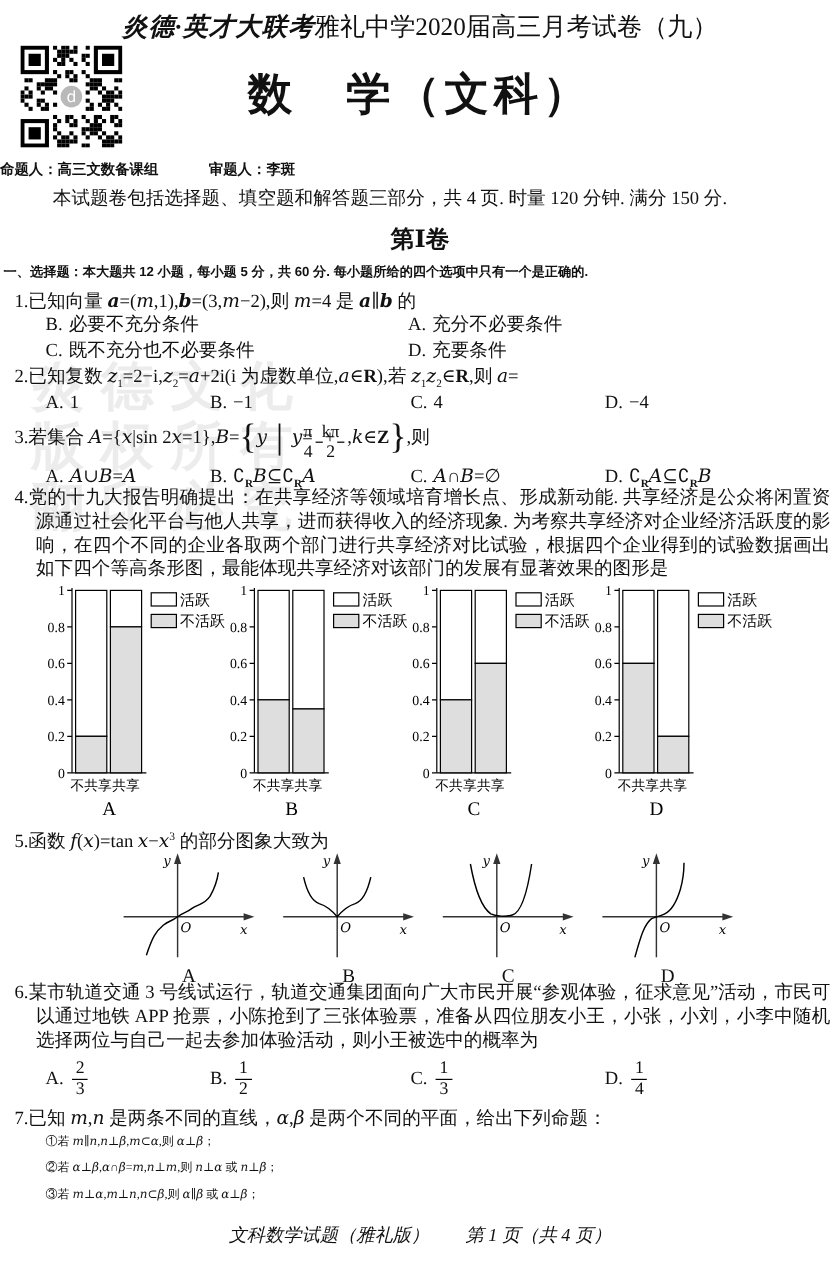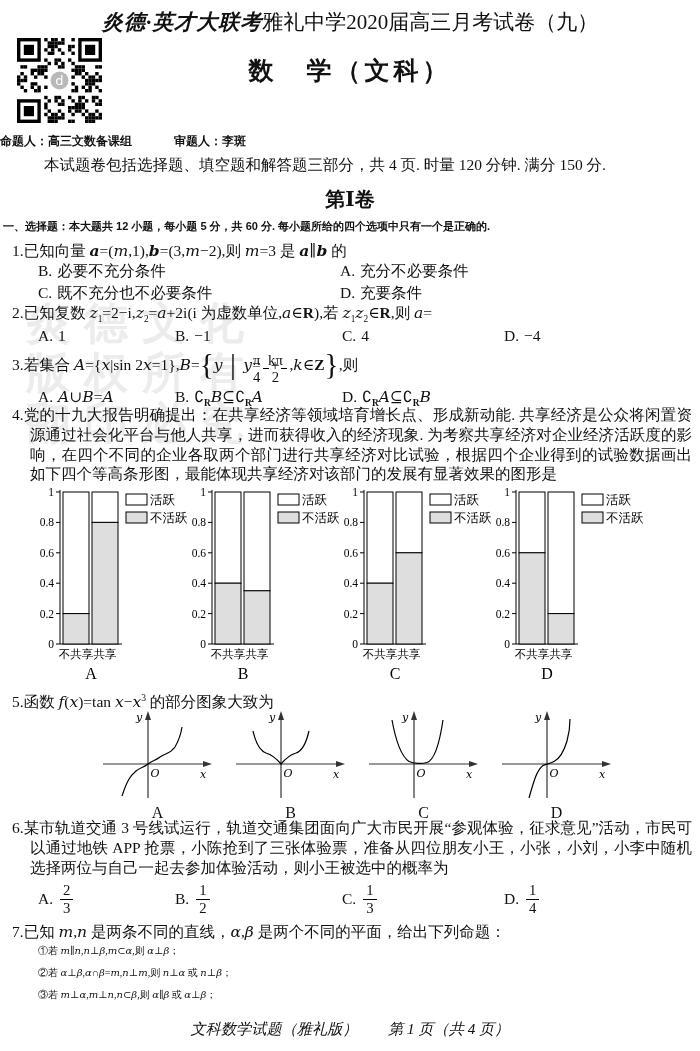--- a/index.html
+++ b/index.html
@@ -11,21 +11,21 @@
   .big{font-size:190%;font-weight:300;vertical-align:-0.14em;line-height:0;}
   sub{font-size:0.6em;}
   sup{font-size:0.62em;}
   .frac{display:inline-block;vertical-align:-0.8em;text-align:center;line-height:1.1;margin:0 2px;font-size:0.95em;}
   .frac .num{display:block;border-bottom:1px solid #000;padding:0 3px;}
   .frac .den{display:block;padding:0 3px;}
   
   .hdr{position:absolute;top:8px;left:0;right:0;text-align:center;font-size:21px;white-space:nowrap;}
   .hdr .brand{font-weight:bold;font-style:italic;letter-spacing:1px;text-align:center;}
   .qr{position:absolute;left:17px;top:38px;}
-  .subject{position:absolute;top:54px;left:0;right:0;text-align:center;font-size:25px;letter-spacing:4px;}
+  .subject{position:absolute;top:54px;left:0;right:0;text-align:center;font-size:37px;letter-spacing:4px;}
   .persons{position:absolute;top:133px;left:0;right:0;font-size:12px;}
   .persons .gap{display:inline-block;width:42px;}
   .intro{position:absolute;top:155px;left:14px;right:10px;font-size:15.5px;text-indent:30px;}
   .part{position:absolute;top:186px;left:0;right:0;text-align:center;font-size:20px;font-weight:bold;}
   .section{position:absolute;top:219px;left:3px;font-size:11px;white-space:nowrap;}
   
   .q{position:absolute;left:12px;right:8px;font-size:15.5px;line-height:20px;padding-left:18px;text-indent:-18px;}
   .just{text-align:justify;line-height:19.8px;}
   .opts{position:absolute;left:12px;right:8px;display:grid;font-size:15.5px;padding-left:26px;}
   .c2{grid-template-columns:302px auto;row-gap:2px;line-height:20px;}
@@ -250,21 +250,21 @@
     <span>命题人：高三文数备课组</span><span class="gap"></span><span>审题人：李斑</span>
   </div>
 
   <div class="intro">本试题卷包括选择题、填空题和解答题三部分，共 4 页. 时量 120 分钟. 满分 150 分.</div>
 
   <div class="part">第Ⅰ卷</div>
 
   <div class="section hei">一、选择题：本大题共 12 小题，每小题 5 分，共 60 分. 每小题所给的四个选项中只有一个是正确的.</div>
 
   <div class="q" style="top:241px">
-    <span class="qn">1.</span><span><span>已知向量 </span><span class="it bd">a</span><span>=(</span><span class="it">m</span><span>,1),</span><span class="it bd">b</span><span>=(3,</span><span class="it">m</span><span>−2),则 </span><span class="it">m</span><span>=3 是 </span><span class="it bd">a</span><span>∥</span><span class="it bd">b</span><span> 的</span></span>
+    <span class="qn">1.</span><span><span>已知向量 </span><span class="it bd">a</span><span>=(</span><span class="it">m</span><span>,1),</span><span class="it bd">b</span><span>=(3,</span><span class="it">m</span><span>−2),则 </span><span class="it">m</span><span>=4 是 </span><span class="it bd">a</span><span>∥</span><span class="it bd">b</span><span> 的</span></span>
   </div>
   <div class="opts c2" style="top:261px">
       <div class="opt"><span class="opt-label">B.</span><span><span>必要不充分条件</span></span></div>
       <div class="opt"><span class="opt-label">A.</span><span><span>充分不必要条件</span></span></div>
       <div class="opt"><span class="opt-label">C.</span><span><span>既不充分也不必要条件</span></span></div>
       <div class="opt"><span class="opt-label">D.</span><span><span>充要条件</span></span></div>
     </div>
 
   <div class="q" style="top:303px">
     <span class="qn">2.</span><span><span>已知复数 </span><span class="it">z</span><sub>1</sub><span>=2−i,</span><span class="it">z</span><sub>2</sub><span>=</span><span class="it">a</span><span>+2i(i 为虚数单位,</span><span class="it">a</span><span>∈</span><span class="bd">R</span><span>),若 </span><span class="it">z</span><sub>1</sub><span class="it">z</span><sub>2</sub><span>∈</span><span class="bd">R</span><span>,则 </span><span class="it">a</span><span>=</span></span>
@@ -275,20 +275,21 @@
       <div class="opt"><span class="opt-label">C.</span><span><span>4</span></span></div>
       <div class="opt"><span class="opt-label">D.</span><span><span>−4</span></span></div>
     </div>
 
   <div class="q" style="top:352px">
     <span class="qn">3.</span><span><span>若集合 </span><span class="it">A</span><span>={</span><span class="it">x</span><span>|</span><span>sin 2</span><span class="it">x</span><span>=1},</span><span class="it">B</span><span>=</span><span class="big">{</span><span class="it">y</span><span class="big"> | </span><span class="it">y</span><span>=</span><span class="frac"><span class="num">π</span><span class="den">4</span></span><span>+</span><span class="frac"><span class="num">kπ</span><span class="den">2</span></span><span>,</span><span class="it">k</span><span>∈</span><span class="bd">Z</span><span class="big">}</span><span>,则</span></span>
   </div>
   <div class="opts c4" style="top:388px">
       <div class="opt"><span class="opt-label">A.</span><span><span class="it">A</span><span>∪</span><span class="it">B</span><span>=</span><span class="it">A</span></span></div>
       <div class="opt"><span class="opt-label">B.</span><span><span>∁</span><sub class="bd">R</sub><span class="it">B</span><span>⊆∁</span><sub class="bd">R</sub><span class="it">A</span></span></div>
+      <div class="opt"><span class="opt-label">C.</span><span><span class="it">A</span><span>∩</span><span class="it">B</span><span>=∅</span></span></div>
       <div class="opt"><span class="opt-label">D.</span><span><span>∁</span><sub class="bd">R</sub><span class="it">A</span><span>⊆∁</span><sub class="bd">R</sub><span class="it">B</span></span></div>
     </div>
 
   <div class="q just" style="top:405px">
     <span class="qn">4.</span><span>党的十九大报告明确提出：在共享经济等领域培育增长点、形成新动能. 共享经济是公众将闲置资源通过社会化平台与他人共享，进而获得收入的经济现象. 为考察共享经济对企业经济活跃度的影响，在四个不同的企业各取两个部门进行共享经济对比试验，根据四个企业得到的试验数据画出如下四个等高条形图，最能体现共享经济对该部门的发展有显著效果的图形是</span>
   </div>
 
   <div class="charts">
       <svg width="152" height="202">
         <line x1="24" y1="162" x2="24" y2="8" stroke="#000" stroke-width="1"></line>

